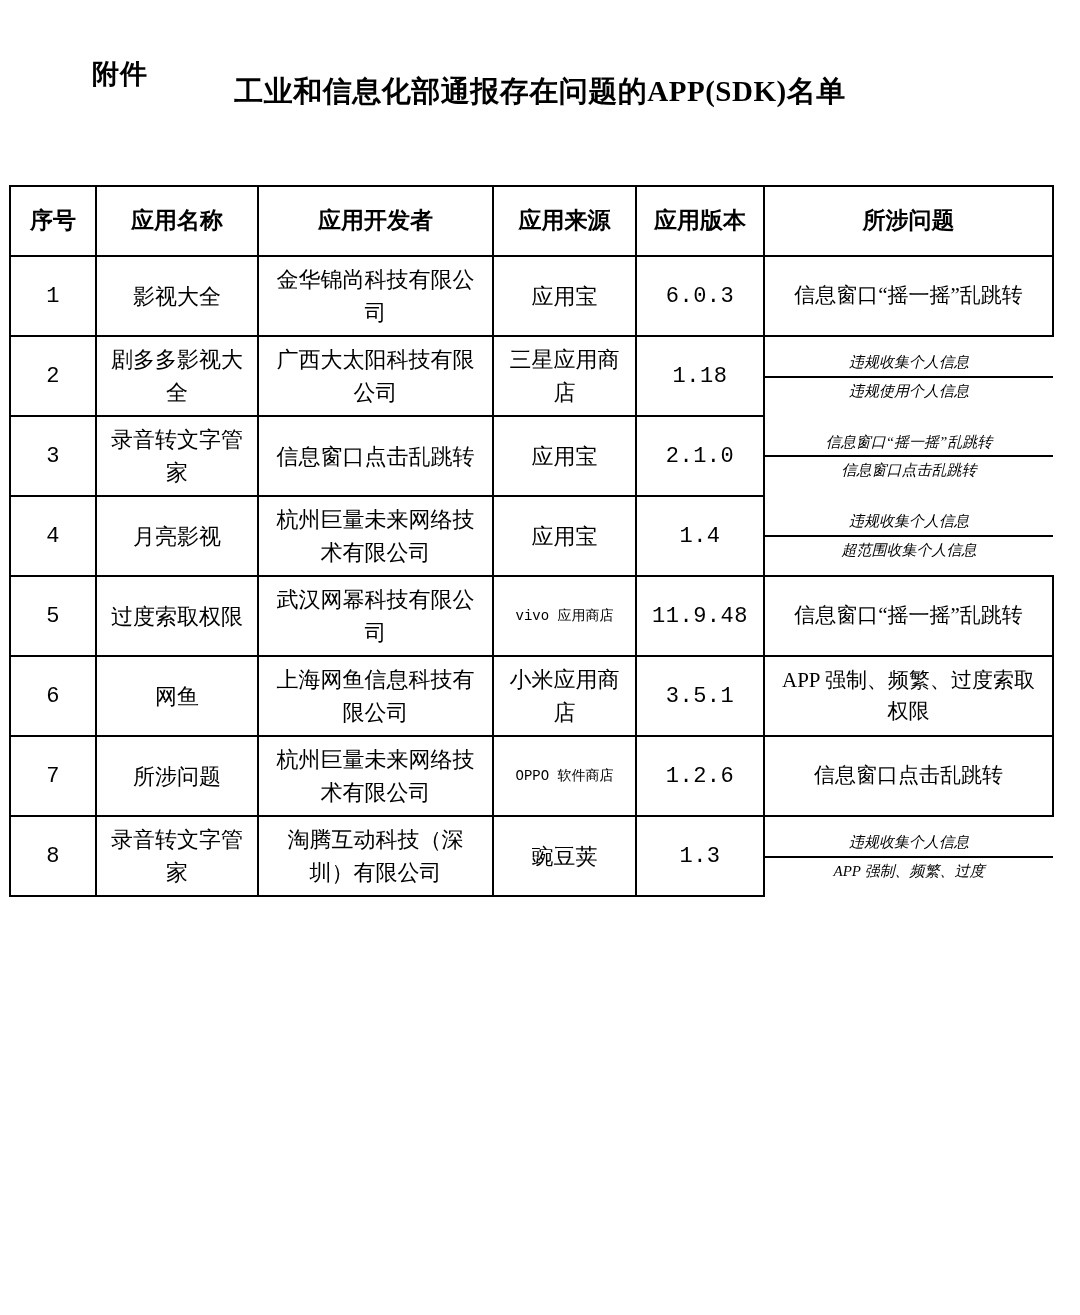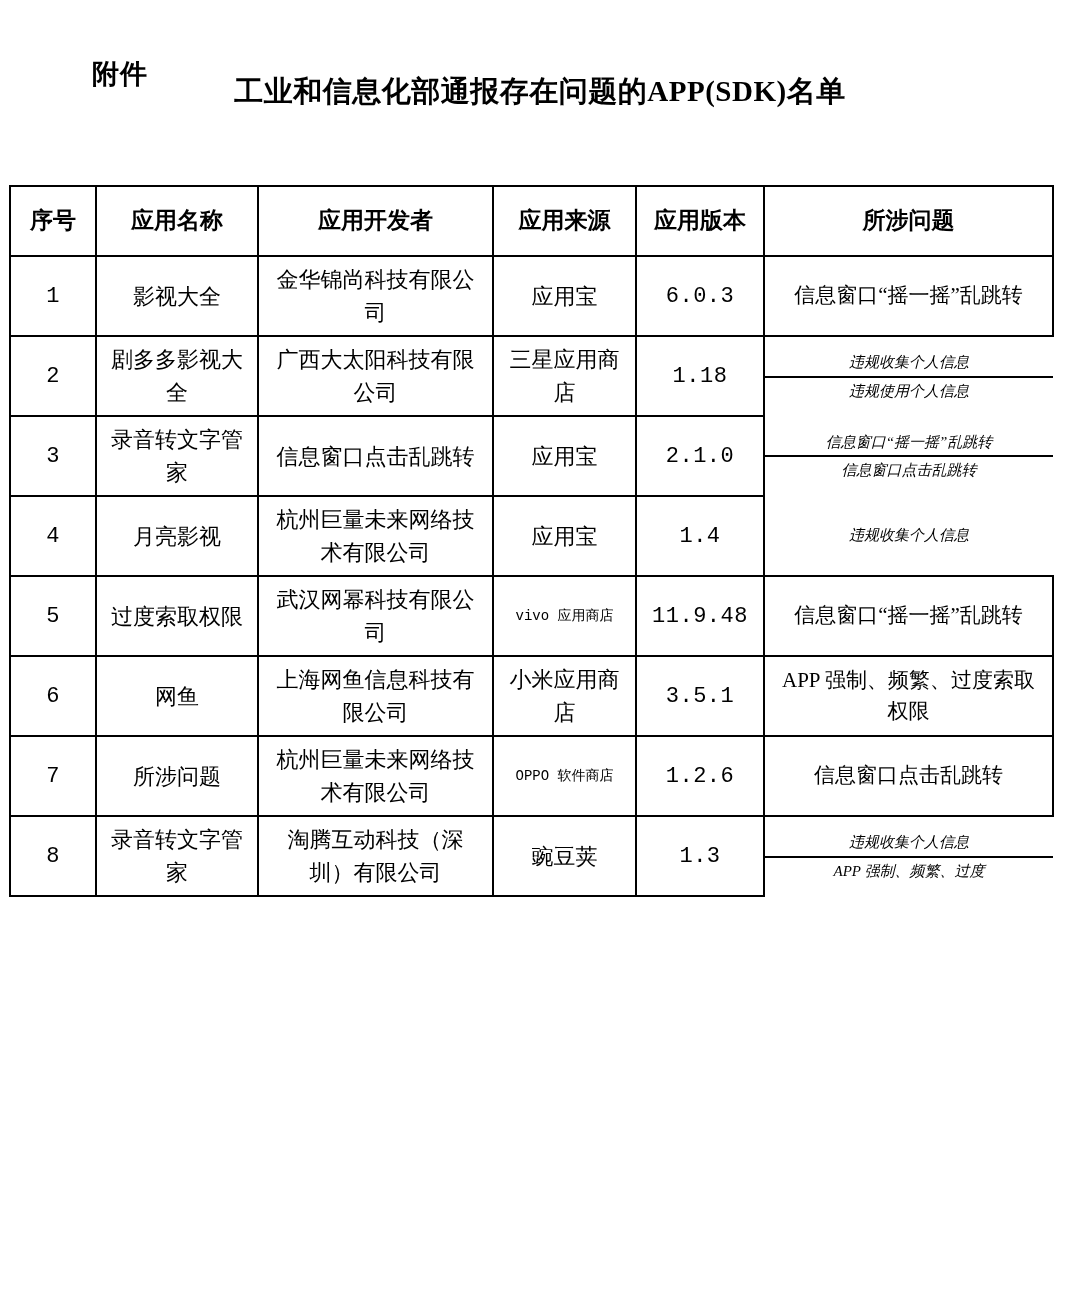--- a/index.html
+++ b/index.html
@@ -189,20 +189,23 @@
         <td>月亮影视</td>
         <td>杭州巨量未来网络技术有限公司</td>
         <td>应用宝</td>
         <td class="mono-num">1.4</td>
         <td class="cell-sub">
           <table class="sub">
             <tbody>
                 <tr>
                   <td>违规收集个人信息</td>
                 </tr>
+            <tr>
+                  <td>超范围收集个人信息</td>
+                </tr>
           </tbody>
             </table>
         </td>
       </tr>
 
       <tr>
         <td class="mono-num">5</td>
         <td>过度索取权限</td>
         <td>武汉网幂科技有限公司</td>
         <td class="mono-inline">vivo 应用商店</td>

